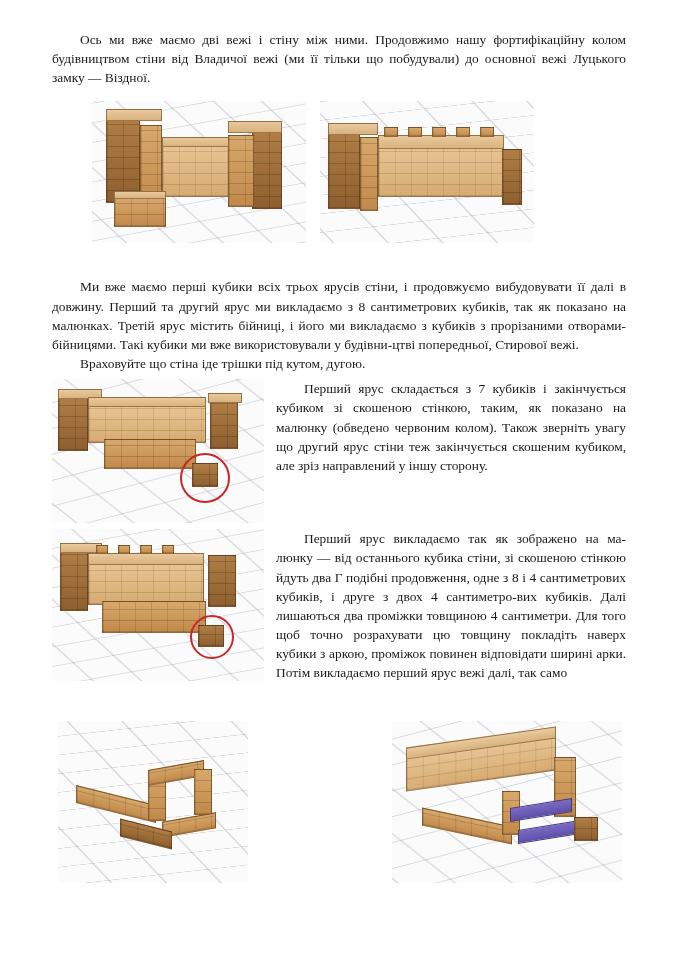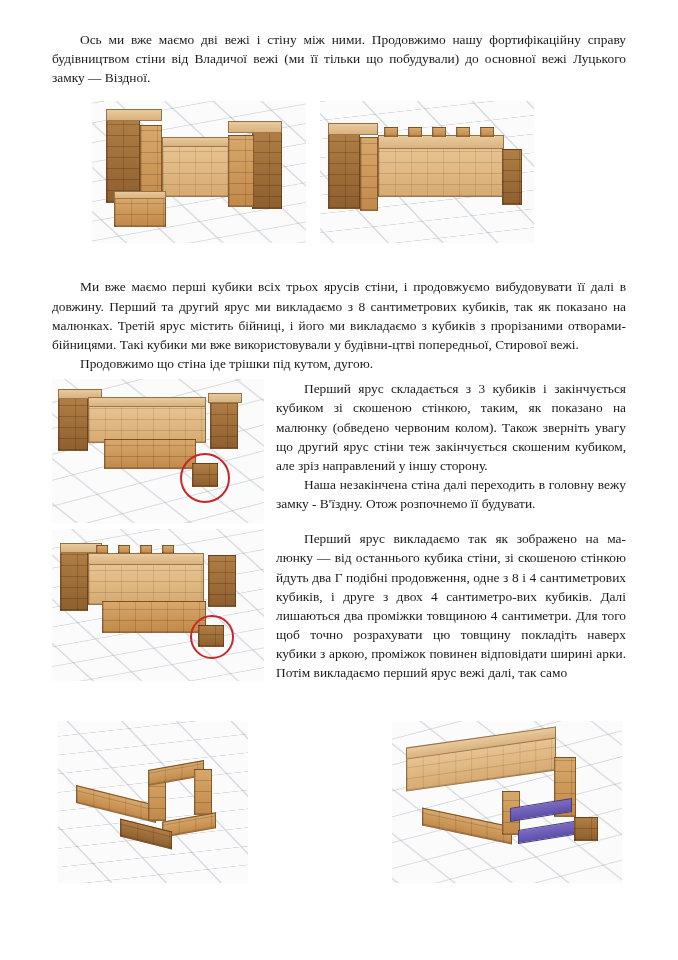--- a/index.html
+++ b/index.html
@@ -110,21 +110,21 @@
     margin: 0 12px 4px 0;
   }
   .clearfix::after { content: ""; display: block; clear: both; }
 </style>
 </head>
 <body>
 
 <div class="page">
   <div class="content">
 
-    <p>Ось ми вже маємо дві вежі і стіну між ними. Продовжимо нашу фортифікаційну справу будівництвом стіни від Владичої вежі (ми її тільки що побудували) до основної вежі Луцького замку — Віздної.</p>
+    <p>Ось ми вже маємо дві вежі і стіну між ними. Продовжимо нашу фортифікаційну колом будівництвом стіни від Владичої вежі (ми її тільки що побудували) до основної вежі Луцького замку — Віздної.</p>
 
     <div class="figrow" style="margin:14px 0 0 40px;">
       <div class="fig" style="width:214px;height:142px;">
         <div class="scene">
           <div class="grid"></div>
 
           <div class="blk dark" style="left:14px;top:16px;width:34px;height:86px;"></div>
           <div class="blk" style="left:48px;top:24px;width:22px;height:84px;"></div>
           <div class="blk top" style="left:14px;top:8px;width:56px;height:12px;"></div>
 
@@ -152,40 +152,39 @@
           <div class="blk" style="left:88px;top:26px;width:14px;height:10px;"></div>
           <div class="blk" style="left:112px;top:26px;width:14px;height:10px;"></div>
           <div class="blk" style="left:136px;top:26px;width:14px;height:10px;"></div>
           <div class="blk" style="left:160px;top:26px;width:14px;height:10px;"></div>
           <div class="blk dark" style="left:182px;top:48px;width:20px;height:56px;"></div>
         </div>
       </div>
     </div>
 
     <p style="margin-top:34px;">Ми вже маємо перші кубики всіх трьох ярусів стіни, і продовжуємо вибудовувати її далі в довжину.  Перший та другий ярус ми викладаємо з 8 сантиметрових кубиків, так як показано на малюнках. Третій ярус містить бійниці, і його ми викладаємо з кубиків з прорізаними отворами-бійницями. Такі кубики ми вже використовували у будівни-цтві попередньої, Стирової вежі.</p>
-    <p>Продовжимо що стіна іде трішки під кутом, дугою.</p>
+    <p>Враховуйте що стіна іде трішки під кутом, дугою.</p>
 
     <div class="clearfix" style="margin-top:6px;">
       <div class="fig floatfig" style="width:212px;height:144px;">
         <div class="scene">
           <div class="grid g3"></div>
           <div class="blk dark" style="left:6px;top:18px;width:30px;height:54px;"></div>
           <div class="blk top" style="left:6px;top:10px;width:44px;height:10px;"></div>
           <div class="blk light" style="left:36px;top:26px;width:118px;height:38px;"></div>
           <div class="blk top" style="left:36px;top:18px;width:118px;height:10px;"></div>
           <div class="blk" style="left:52px;top:60px;width:92px;height:30px;"></div>
           <div class="blk dark" style="left:140px;top:84px;width:26px;height:24px;"></div>
           <div class="blk dark" style="left:158px;top:22px;width:28px;height:48px;"></div>
           <div class="blk top" style="left:156px;top:14px;width:34px;height:10px;"></div>
           <div class="circle-mark" style="left:128px;top:74px;width:46px;height:46px;"></div>
         </div>
       </div>
 
-      <p>Перший ярус складається з 3 кубиків і закінчується кубиком зі скошеною стінкою, таким, як показано на малюнку (обведено червоним колом). Також зверніть увагу що другий ярус стіни теж закінчується скошеним кубиком, але зріз направлений у іншу сторону.</p>
-      <p>Наша незакінчена стіна далі переходить в головну вежу замку - В'їздну. Отож розпочнемо її будувати.</p>
+      <p>Перший ярус складається з 7 кубиків і закінчується кубиком зі скошеною стінкою, таким, як показано на малюнку (обведено червоним колом). Також зверніть увагу що другий ярус стіни теж закінчується скошеним кубиком, але зріз направлений у іншу сторону.</p>
     </div>
 
     <div class="clearfix" style="margin-top:2px;">
       <div class="fig floatfig" style="width:212px;height:152px;">
         <div class="scene">
           <div class="grid"></div>
           <div class="blk dark" style="left:8px;top:22px;width:28px;height:60px;"></div>
           <div class="blk top" style="left:8px;top:14px;width:42px;height:10px;"></div>
           <div class="blk light" style="left:36px;top:34px;width:116px;height:42px;"></div>
           <div class="blk top" style="left:36px;top:24px;width:116px;height:12px;"></div>

